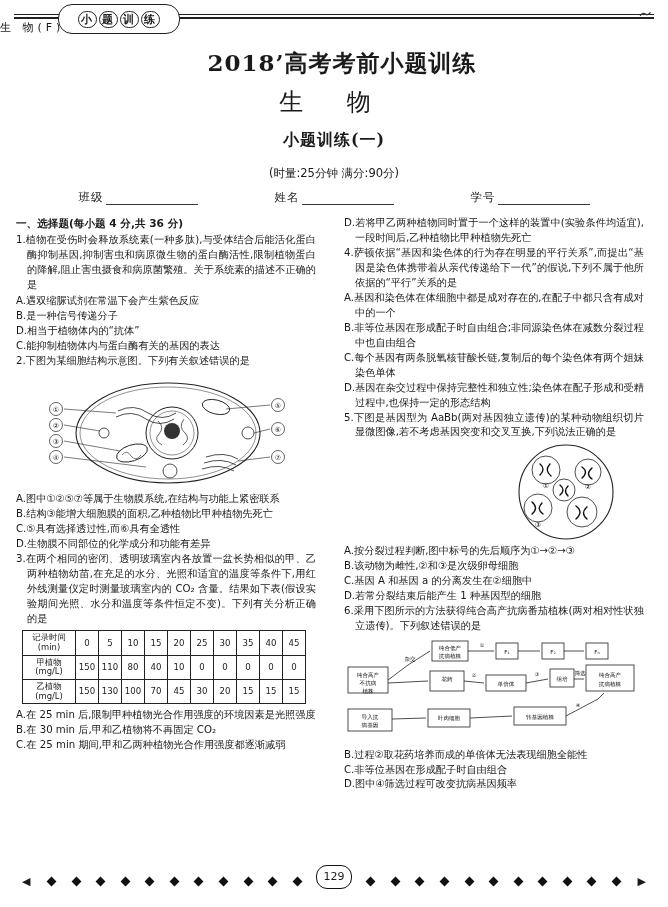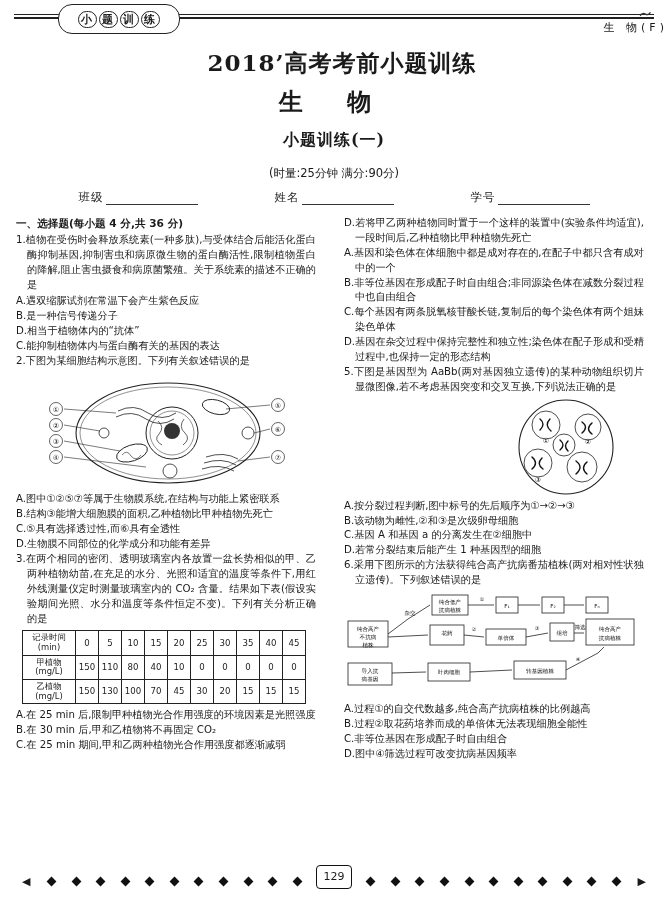--- a/index.html
+++ b/index.html
@@ -28,37 +28,37 @@
     border:1.6px solid #222;border-radius:14px;
     background:#fff;
     display:flex;align-items:center;justify-content:center;
     letter-spacing:2px;
     font-size:12.5px;font-weight:bold;
     font-family:"DejaVu Sans",sans-serif;
   }
   .stamp span{display:inline-block;padding:0 1px;}
   .stamp .ch{border:1px solid #222;border-radius:9px;padding:0 2px;margin:0 1px;font-size:11px;line-height:15px;}
   .hdr-sub{
-    position:absolute;left:0;right:0;top:20px;text-align:right;
+    position:absolute;left:0;right:0;top:20px;text-align:left;
     font-size:11px;letter-spacing:4px;
   }
   .hdr-curl{
     position:absolute;right:16px;top:6px;font-size:13px;color:#333;
     transform:rotate(-12deg);
   }
 
   
   .title1{
     position:absolute;left:16px;right:0;top:48px;text-align:center;
     font-size:23px;font-weight:bold;letter-spacing:1px;
     font-family:"DejaVu Serif","Liberation Serif",serif;
   }
   .title2{
     position:absolute;left:0;right:0;top:86px;text-align:center;
-    font-size:24px;font-weight:bold;letter-spacing:18px;
+    font-size:24px;font-weight:normal;letter-spacing:18px;
     font-family:"DejaVu Serif","Liberation Serif",serif;
   }
   .title3{
     position:absolute;left:0;right:0;top:130px;text-align:center;
     font-size:16px;font-weight:bold;letter-spacing:1px;
     font-family:"DejaVu Serif","Liberation Serif",serif;
   }
   .meta-line{
     position:absolute;left:0;right:0;top:166px;text-align:center;
     font-size:11.5px;
@@ -117,21 +117,21 @@
   .footer .dots{
     position:absolute;left:22px;right:22px;top:10px;
     display:flex;justify-content:space-between;align-items:center;
   }
   .footer .dot{
     width:7px;height:7px;background:#111;
     transform:rotate(45deg);
   }
   .footer .pageno{
     position:absolute;left:50%;top:0;transform:translateX(-50%);
-    width:34px;height:22px;border:1.4px solid #111;border-radius:4px;
+    width:34px;height:22px;border:1.4px solid #111;border-radius:11px;
     background:#fff;text-align:center;line-height:22px;font-size:11px;
   }
   .arrow{font-size:11px;}
 </style>
 </head>
 <body>
 
 <div class="page">
 
   <div class="top-rule"></div>
@@ -288,20 +288,21 @@
     <div class="opt">A.在 25 min 后,限制甲种植物光合作用强度的环境因素是光照强度</div>
     <div class="opt">B.在 30 min 后,甲和乙植物将不再固定 CO₂</div>
     <div class="opt">C.在 25 min 期间,甲和乙两种植物光合作用强度都逐渐减弱</div>
 
   </div>
 
   <div class="col right">
 
     <div class="opt">D.若将甲乙两种植物同时置于一个这样的装置中(实验条件均适宜),一段时间后,乙种植物比甲种植物先死亡</div>
 
+    <div class="q qnum">4.萨顿依据“基因和染色体的行为存在明显的平行关系”,而提出“基因是染色体携带着从亲代传递给下一代”的假说,下列不属于他所依据的“平行”关系的是</div>
     <div class="opt">A.基因和染色体在体细胞中都是成对存在的,在配子中都只含有成对中的一个</div>
     <div class="opt">B.非等位基因在形成配子时自由组合;非同源染色体在减数分裂过程中也自由组合</div>
     <div class="opt">C.每个基因有两条脱氧核苷酸长链,复制后的每个染色体有两个姐妹染色单体</div>
     <div class="opt">D.基因在杂交过程中保持完整性和独立性;染色体在配子形成和受精过程中,也保持一定的形态结构</div>
 
     <div class="q qnum">5.下图是基因型为 AaBb(两对基因独立遗传)的某种动物组织切片显微图像,若不考虑基因突变和交叉互换,下列说法正确的是</div>
 
     <div class="fig-chrom">
       <svg width="145" height="100" viewBox="0 0 145 100">
         <circle cx="72" cy="50" r="47" fill="none" stroke="#222" stroke-width="1.1"></circle>
@@ -393,21 +394,20 @@
           <text x="64" y="24">杂交</text>
           <text x="136" y="10">①</text>
           <text x="128" y="40">②</text>
           <text x="191" y="39">③</text>
           <text x="234" y="38">筛选</text>
           <text x="232" y="70">④</text>
         </g>
       </svg>
     </div>
 
-    <div class="opt">A.过程①的自交代数越多,纯合高产抗病植株的比例越高</div>
     <div class="opt">B.过程②取花药培养而成的单倍体无法表现细胞全能性</div>
     <div class="opt">C.非等位基因在形成配子时自由组合</div>
     <div class="opt">D.图中④筛选过程可改变抗病基因频率</div>
 
   </div>
 
   <div class="footer">
     <div class="dots">
       <span class="arrow">◀</span>
       <span class="dot"></span>

